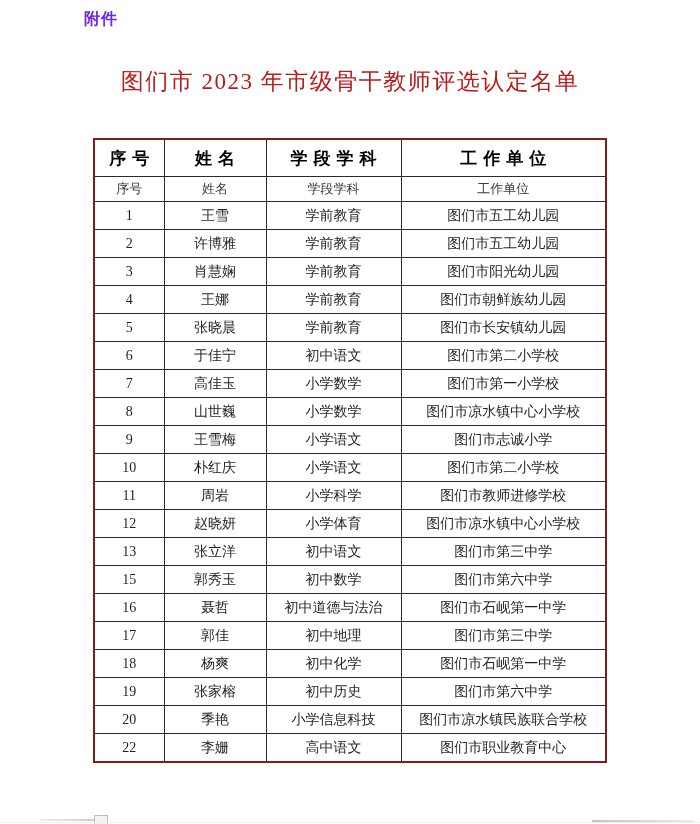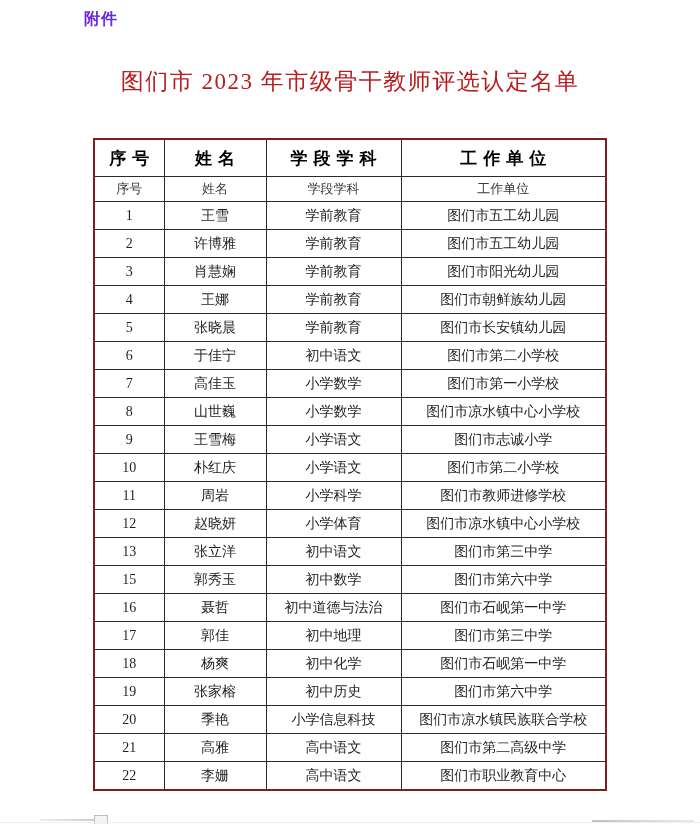--- a/index.html
+++ b/index.html
@@ -235,26 +235,20 @@
         <td>初中历史</td>
         <td>图们市第六中学</td>
       </tr>
       <tr class="data-row">
         <td>20</td>
         <td>季艳</td>
         <td>小学信息科技</td>
         <td>图们市凉水镇民族联合学校</td>
       </tr>
       <tr class="data-row">
-        <td>21</td>
-        <td>高雅</td>
-        <td>高中语文</td>
-        <td>图们市第二高级中学</td>
-      </tr>
-      <tr class="data-row">
         <td>22</td>
         <td>李姗</td>
         <td>高中语文</td>
         <td>图们市职业教育中心</td>
       </tr>
     </tbody>
 </table>
 
 <div class="artifact artifact-line-left"></div>
 <div class="artifact artifact-box-left"></div>

